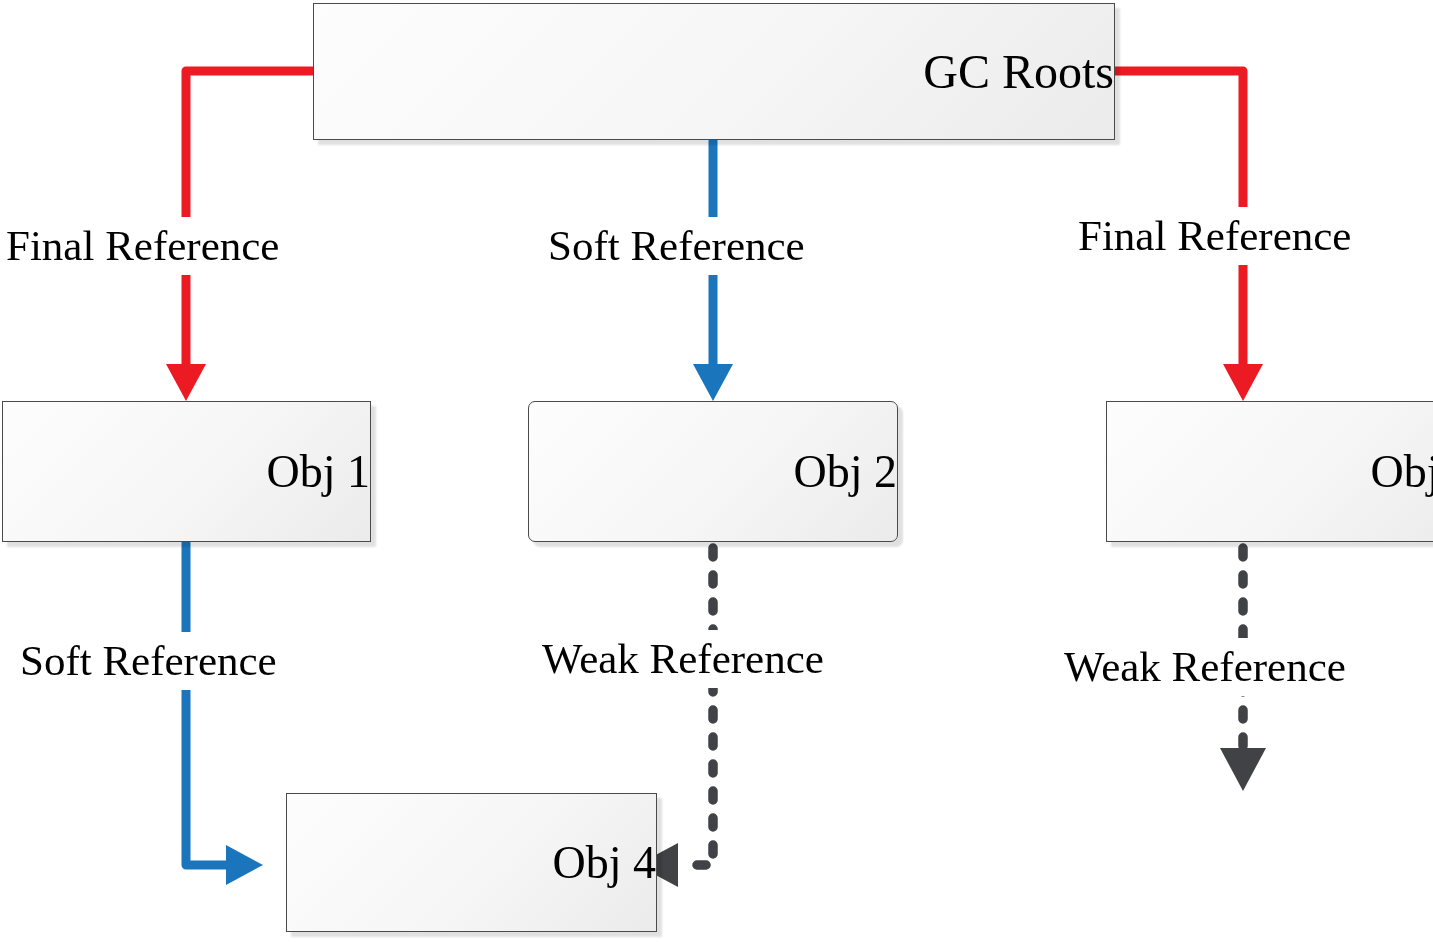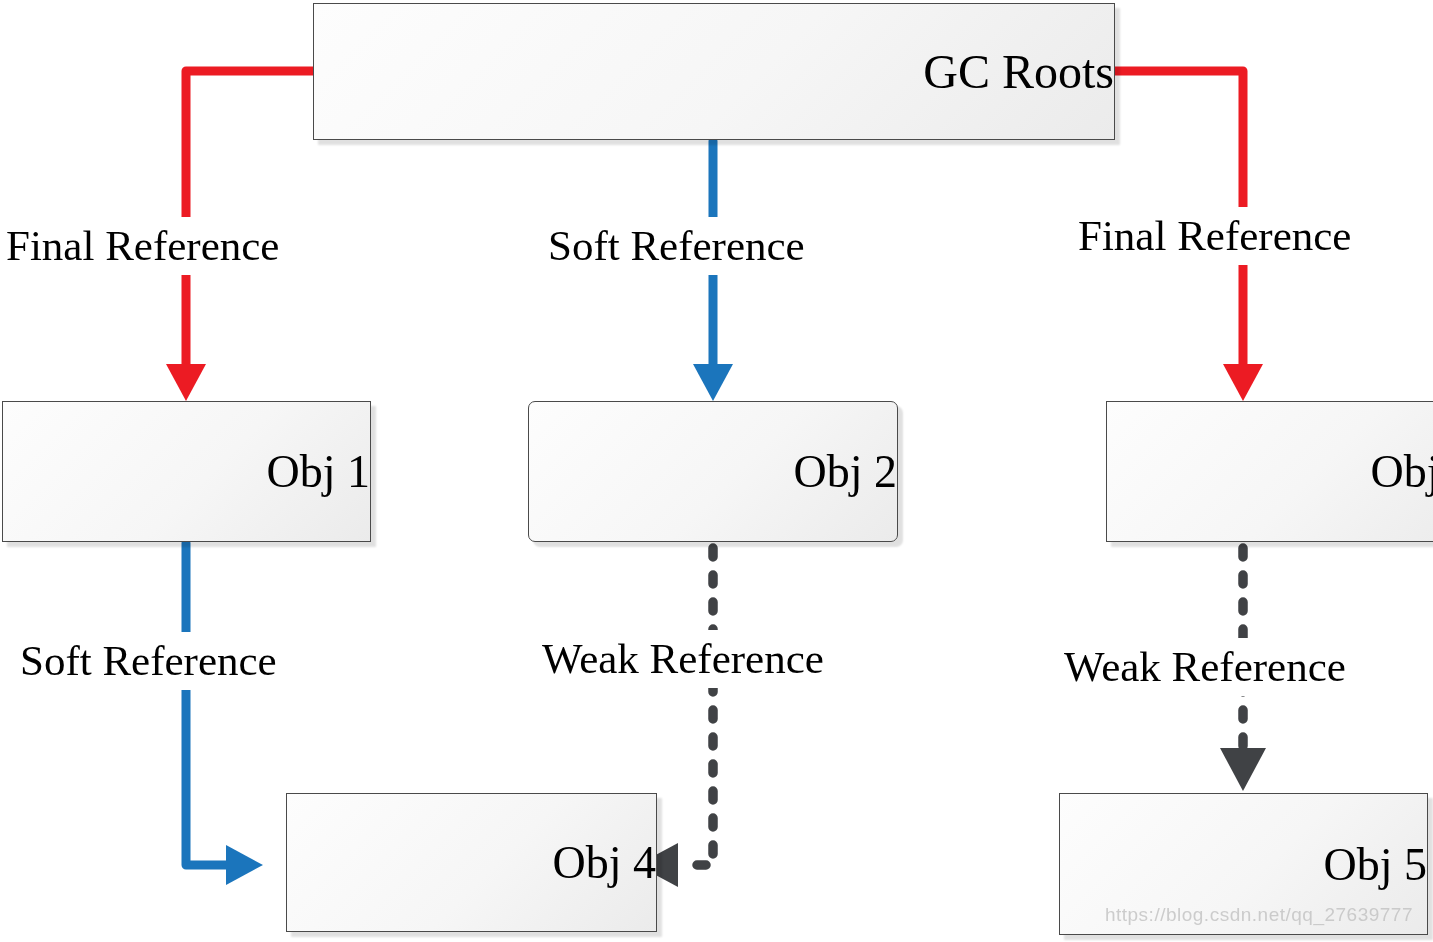--- a/index.html
+++ b/index.html
@@ -116,24 +116,20 @@
   </div>
 
   <div class="node" id="node-obj3">
     <span class="node-label">Obj 3</span>
   </div>
 
   <div class="node" id="node-obj4">
     <span class="node-label">Obj 4</span>
   </div>
 
-  <div class="node" id="node-obj5">
-    <span class="node-label">Obj 5</span>
-    <span class="watermark">https://blog.csdn.net/qq_27639777</span>
-  </div>
 
   <div class="edge-label" id="edge-label-final-left">Final Reference</div>
 
   <div class="edge-label" id="edge-label-soft-top">Soft Reference</div>
 
   <div class="edge-label" id="edge-label-final-right">Final Reference</div>
 
   <div class="edge-label" id="edge-label-soft-bottom">Soft Reference</div>
 
   <div class="edge-label" id="edge-label-weak-mid">Weak Reference</div>

